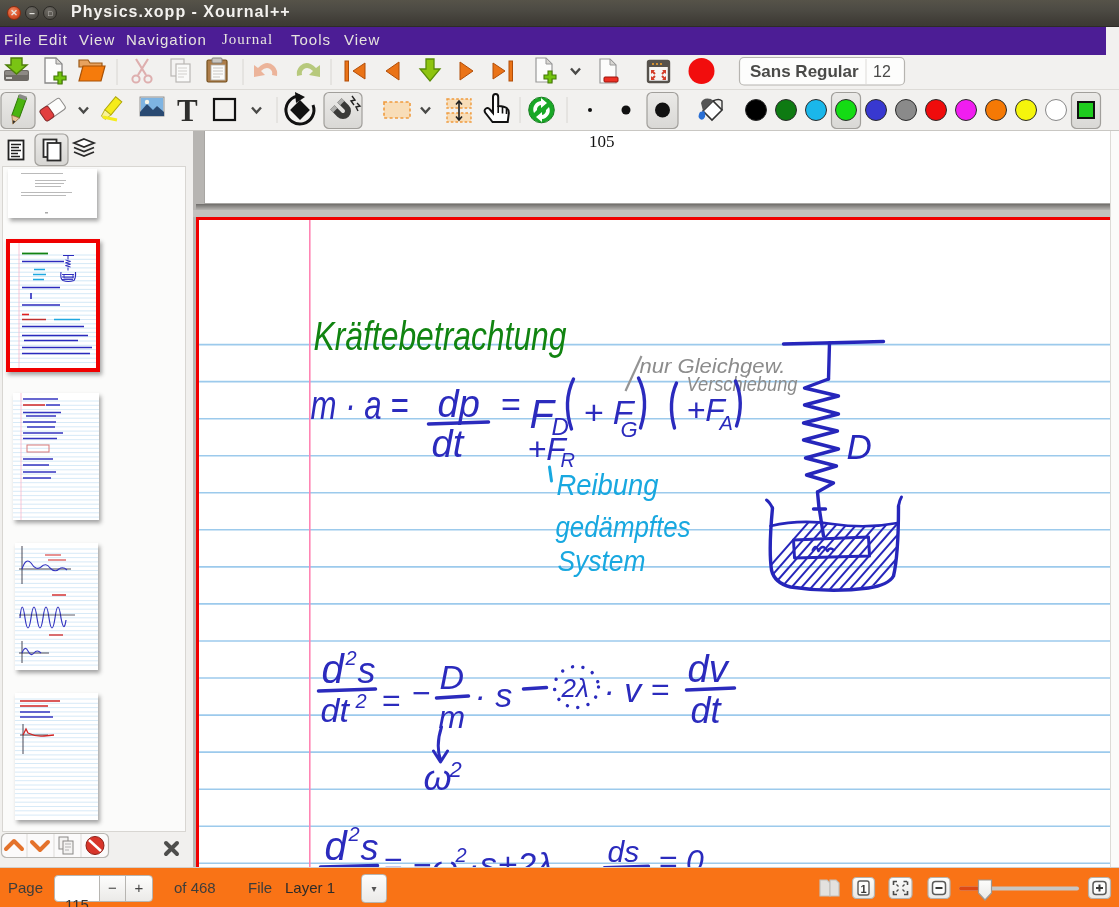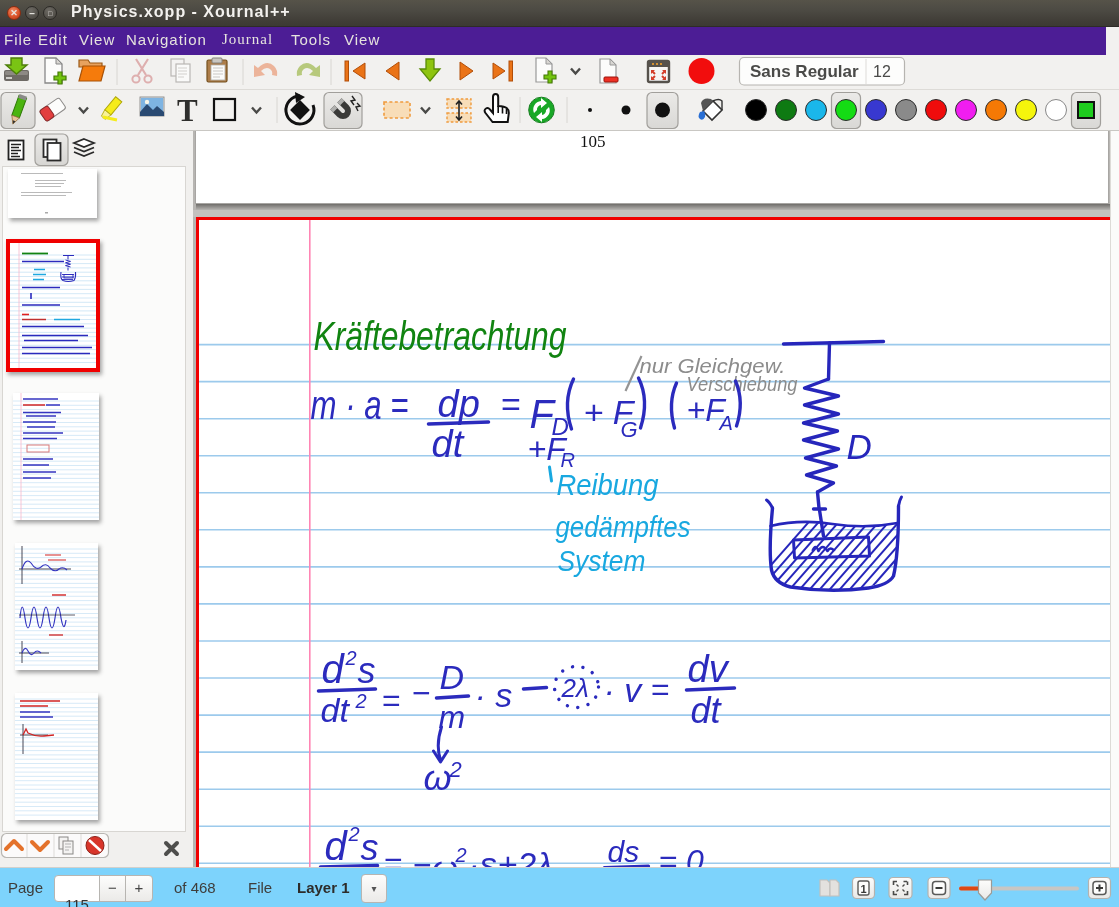--- a/index.html
+++ b/index.html
@@ -28,27 +28,27 @@
 
 
 #sidebar { position:absolute; left:0; top:131px; width:193px; height:736px; background:#f1f0ee; }
 #thumbarea { position:absolute; left:2px; top:35px; width:184px; height:666px; background:#fbfbfa; border:1px solid #d8d6d2; }
 #sidebtm { position:absolute; left:0px; top:701px; width:193px; height:35px; background:#f1f0ee; }
 .thumb { position:absolute; background:#ffffff; box-shadow:2px 3px 4px rgba(60,60,60,0.45); }
 
 
 #canvasarea { position:absolute; left:193px; top:131px; width:926px; height:736px; background:#b7b5b2; overflow:hidden; }
 #scrollstrip { position:absolute; left:917px; top:0; width:9px; height:736px; background:#fbfbfa; border-left:1px solid #dddbd7; }
-#prevpage { position:absolute; left:2px; top:-1px; width:914px; height:74px; background:#ffffff; border:1px solid #a8a6a3; }
+#prevpage { position:absolute; left:11px; top:-1px; width:914px; height:74px; background:#ffffff; border:1px solid #a8a6a3; }
 #prevshadow { position:absolute; left:2.5px; top:73px; width:914px; height:6px; background:linear-gradient(#6f6d6a,#b7b5b2); }
 #gap { position:absolute; left:0; top:79px; width:917px; height:7px; background:#c3c1be; }
 #curpage { position:absolute; left:2.5px; top:86px; width:914.5px; height:650px; background:#ffffff; border:3px solid #f00000; border-bottom:none; border-right:none; overflow:hidden; }
 
 
-#statusbar { position:absolute; left:0; top:867px; width:1119px; height:40px; background:#7dd3fc; border-top:1px solid #d2d0cc; }
+#statusbar { position:absolute; left:0; top:867px; width:1119px; height:40px; background:#f97316; border-top:1px solid #d2d0cc; }
 #statusbar .lbl { position:absolute; top:11px; color:#3e3d3b; font-size:15px; }
 .sbtn { position:absolute; border:1px solid #b7b5b1; background:linear-gradient(#fdfdfc,#ebeae8); }
 </style>
 </head>
 <body>
 <div id="app">
 
   <div id="titlebar">
     <div id="btnclose" class="winbtn">
         <span>✕</span>
@@ -563,21 +563,21 @@
         <div style="text-align:center; font-size:15px; color:#333; padding-top:20px;">115</div>
       </div>
     <div class="sbtn" style="left:99px; top:7px; width:27px; height:27px;">
         <div style="text-align:center; font-size:15px; color:#444; padding-top:3px;">−</div>
       </div>
     <div class="sbtn" style="left:125px; top:7px; width:28px; height:27px; border-radius:0 4px 4px 0;">
         <div style="text-align:center; font-size:15px; color:#444; padding-top:3px;">+</div>
       </div>
     <span class="lbl" style="left:174px;text-align:right;">of 468</span>
     <span class="lbl" style="left:248px;">File</span>
-    <span class="lbl" style="left:297px; font-weight:bold; color:#2d2c2a;">Layer 1</span>
+    <span class="lbl" style="left:285px; font-weight:normal; color:#2d2c2a;">Layer 1</span>
     <div class="sbtn" style="left:361px; top:6px; width:26px; height:29px; border-radius:4px;">
         <div style="text-align:center; font-size:10px; color:#555; padding-top:8px;">▾</div>
       </div>
     <svg class="abs" style="left:810px; top:0;" width="309" height="40" viewBox="810 0 309 40" xmlns="http://www.w3.org/2000/svg">
       <defs>
           <linearGradient id="btngrad" x1="0" y1="0" x2="0" y2="1">
             <stop offset="0" stop-color="#fdfdfc"></stop>
             <stop offset="1" stop-color="#e9e8e6"></stop>
           </linearGradient>
         </defs>

